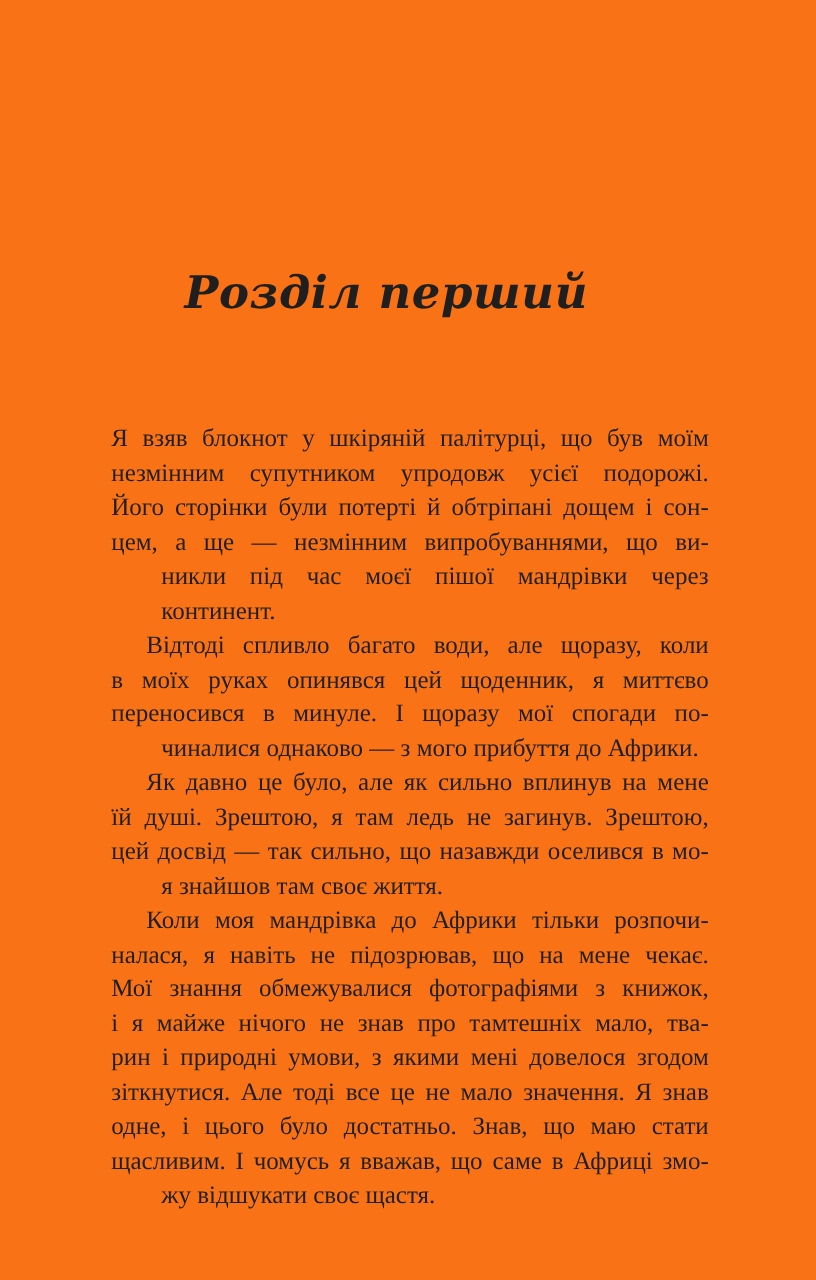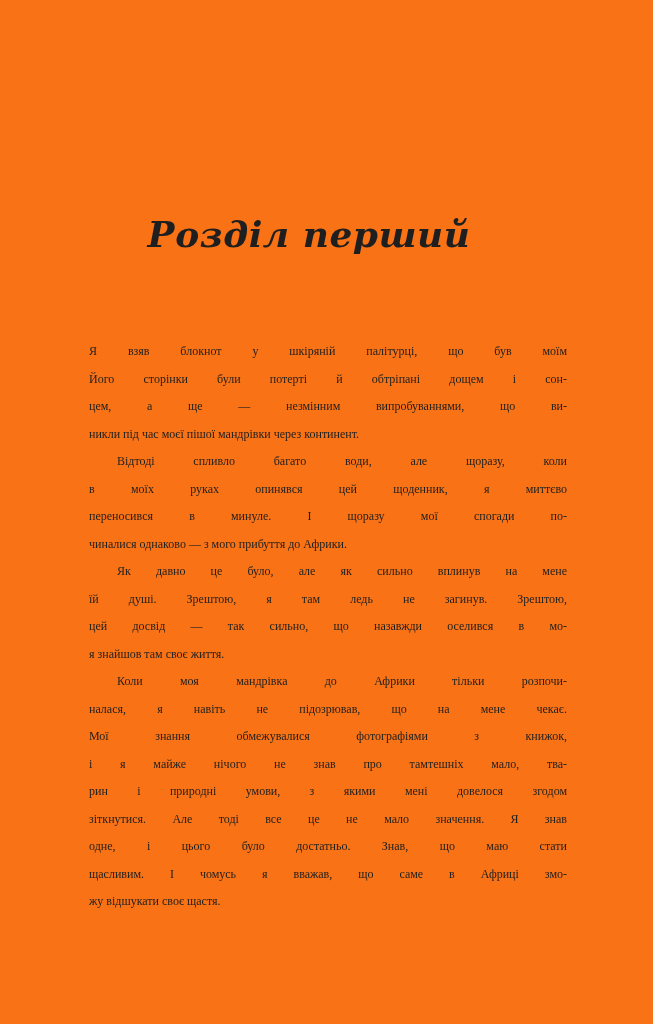--- a/index.html
+++ b/index.html
@@ -28,48 +28,50 @@
     font-size: 36px;
     line-height: 1.2;
     letter-spacing: 0.5px;
     color: #1f1f1f;
   }
   .text-block {
     position: absolute;
     top: 338px;
     left: 89px;
     width: 478px;
-    font-size: 12px;
+    font-size: 20px;
     line-height: 27.5px;
     color: #1f1f1f;
   }
   .paragraph {
     margin: 0;
     padding: 0;
   }
   .line {
     text-align: justify;
     text-align-last: justify;
     white-space: normal;
   }
   .line.last {
     text-align-last: left;
+    margin-left: 40px;
   }
   .paragraph.indent .line:first-child {
     text-indent: 28px;
   }
 </style>
 </head>
 <body>
 
 <div class="page">
   <div class="chapter-title">Розділ перший</div>
   <div class="text-block">
       <div class="paragraph">
         <div class="line">Я взяв блокнот у шкіряній палітурці, що був моїм</div>
+        <div class="line">незмінним супутником упродовж усієї подорожі.</div>
         <div class="line">Його сторінки були потерті й обтріпані дощем і сон-</div>
         <div class="line">цем, а ще — незмінним випробуваннями, що ви-</div>
         <div class="line last">никли під час моєї пішої мандрівки через континент.</div>
       </div>
       <div class="paragraph indent">
         <div class="line">Відтоді спливло багато води, але щоразу, коли</div>
         <div class="line">в моїх руках опинявся цей щоденник, я миттєво</div>
         <div class="line">переносився в минуле. І щоразу мої спогади по-</div>
         <div class="line last">чиналися однаково — з мого прибуття до Африки.</div>
       </div>

